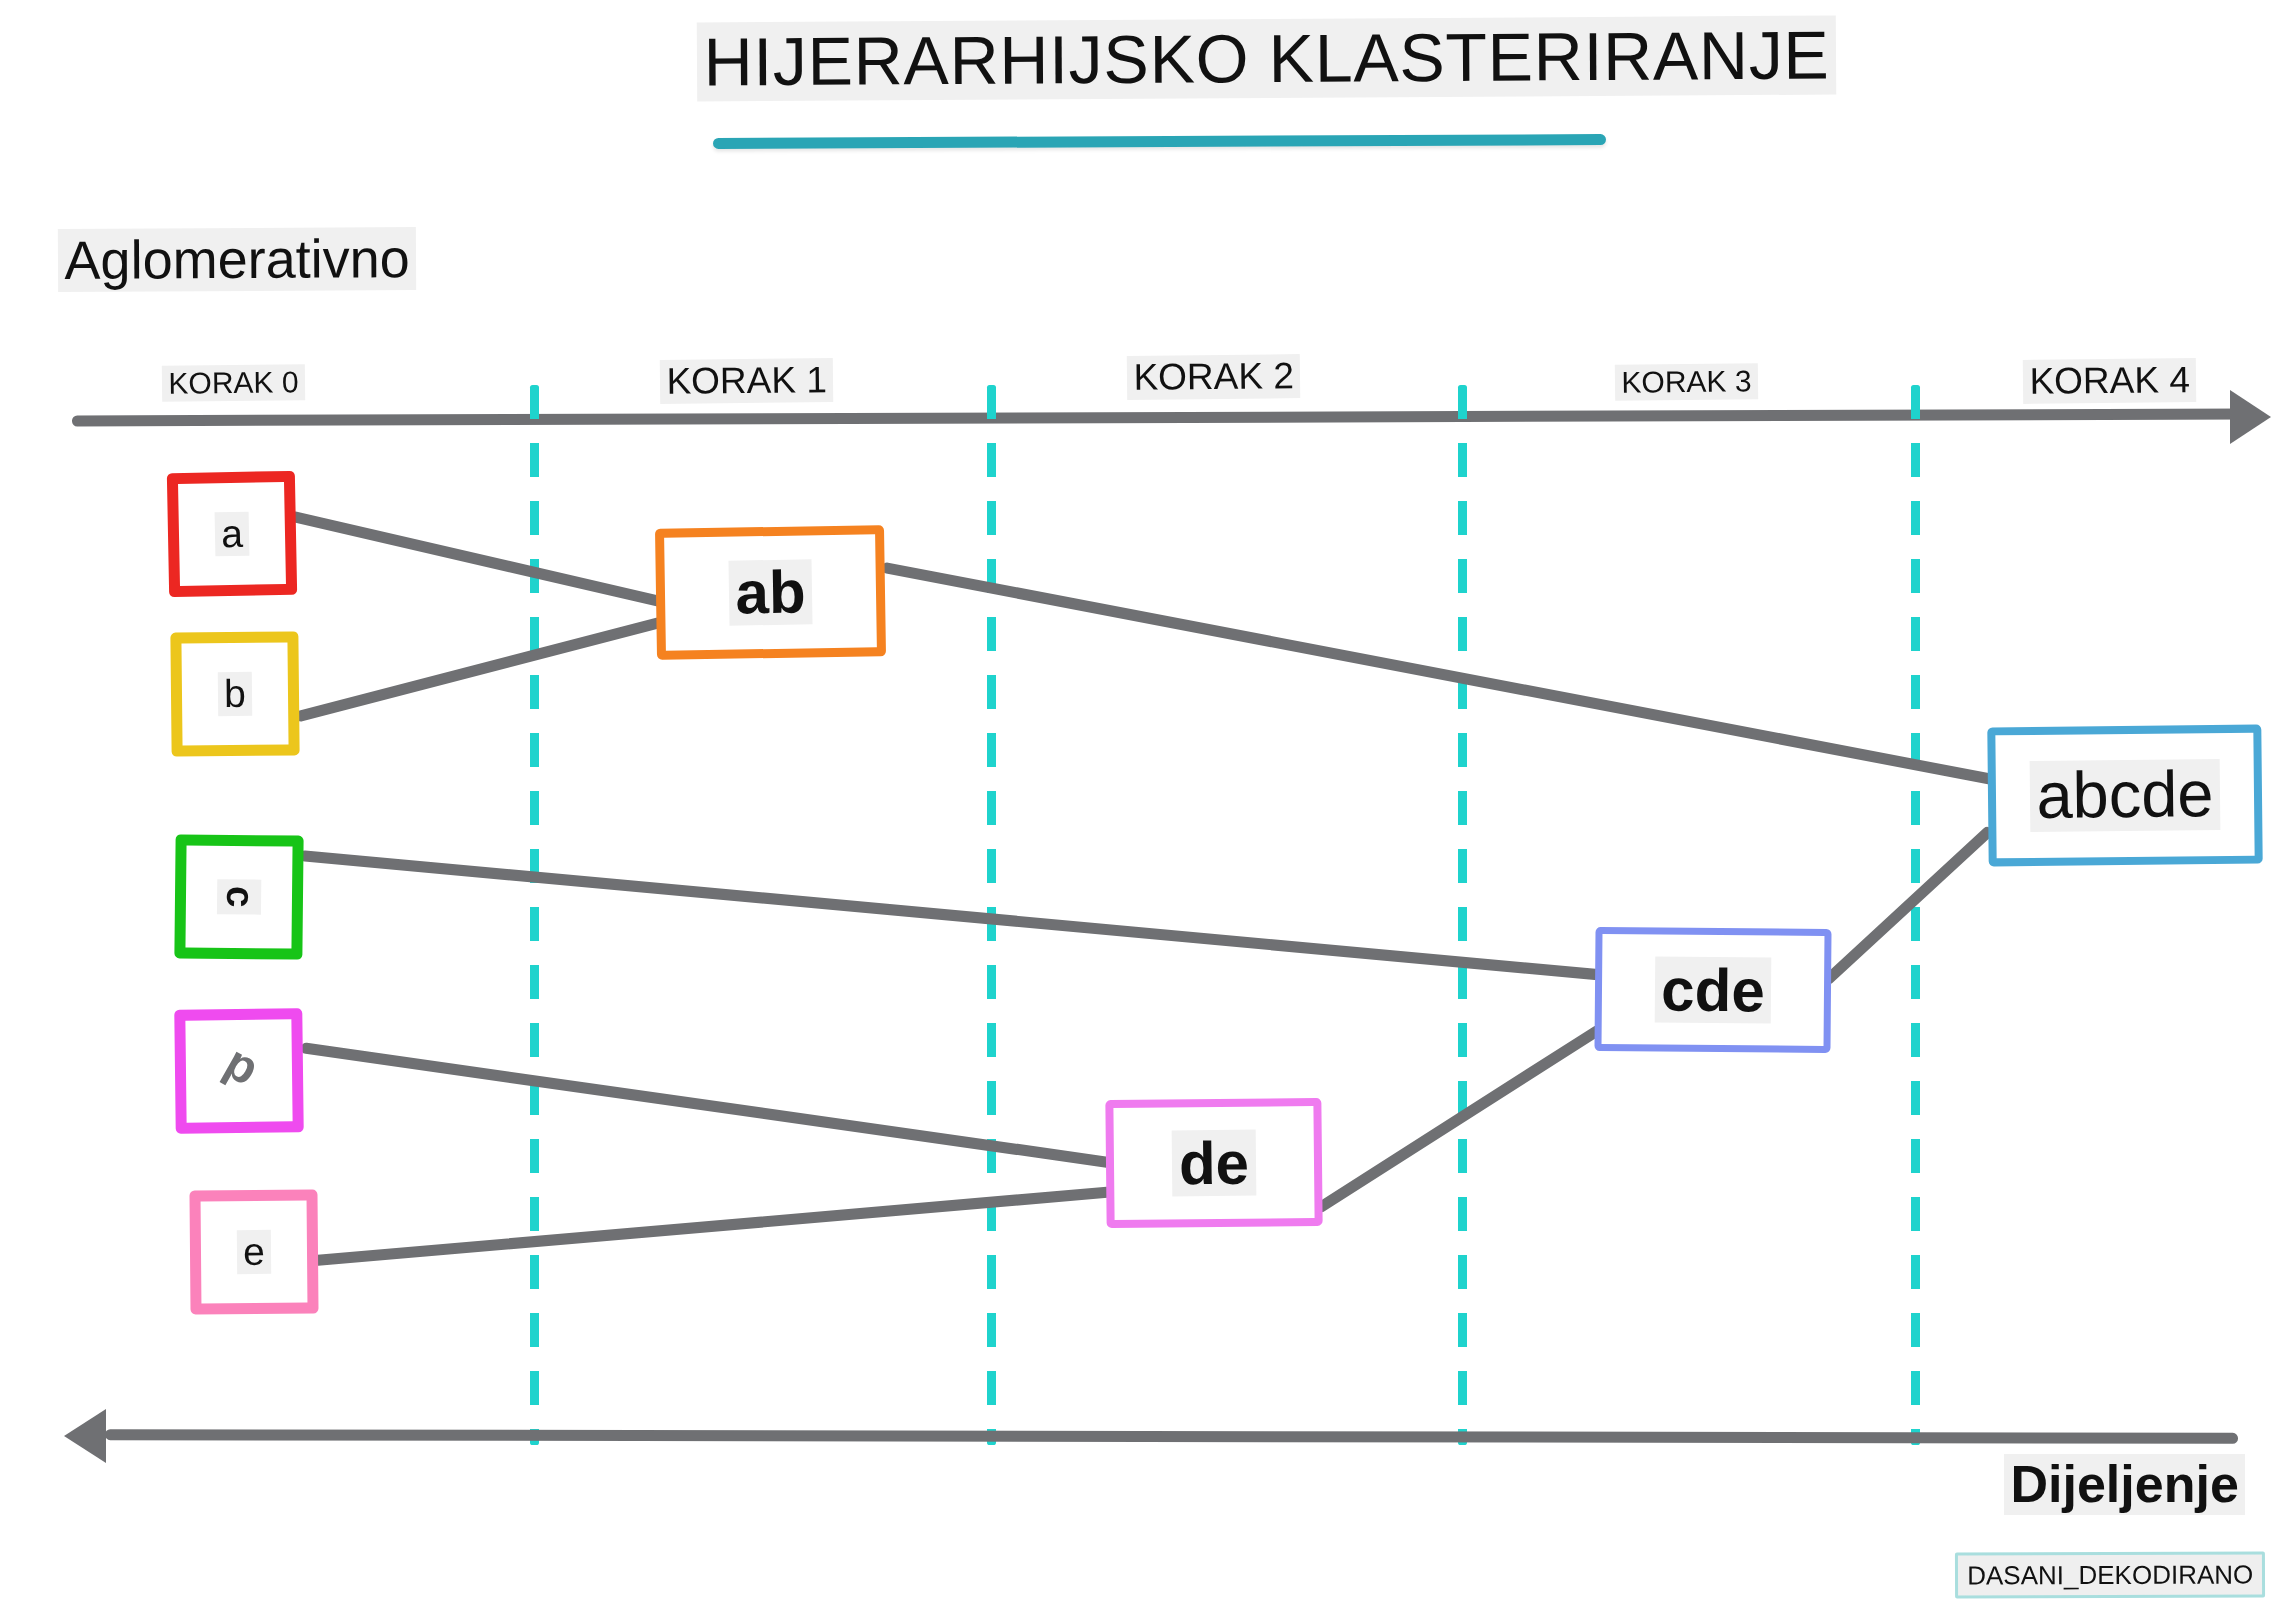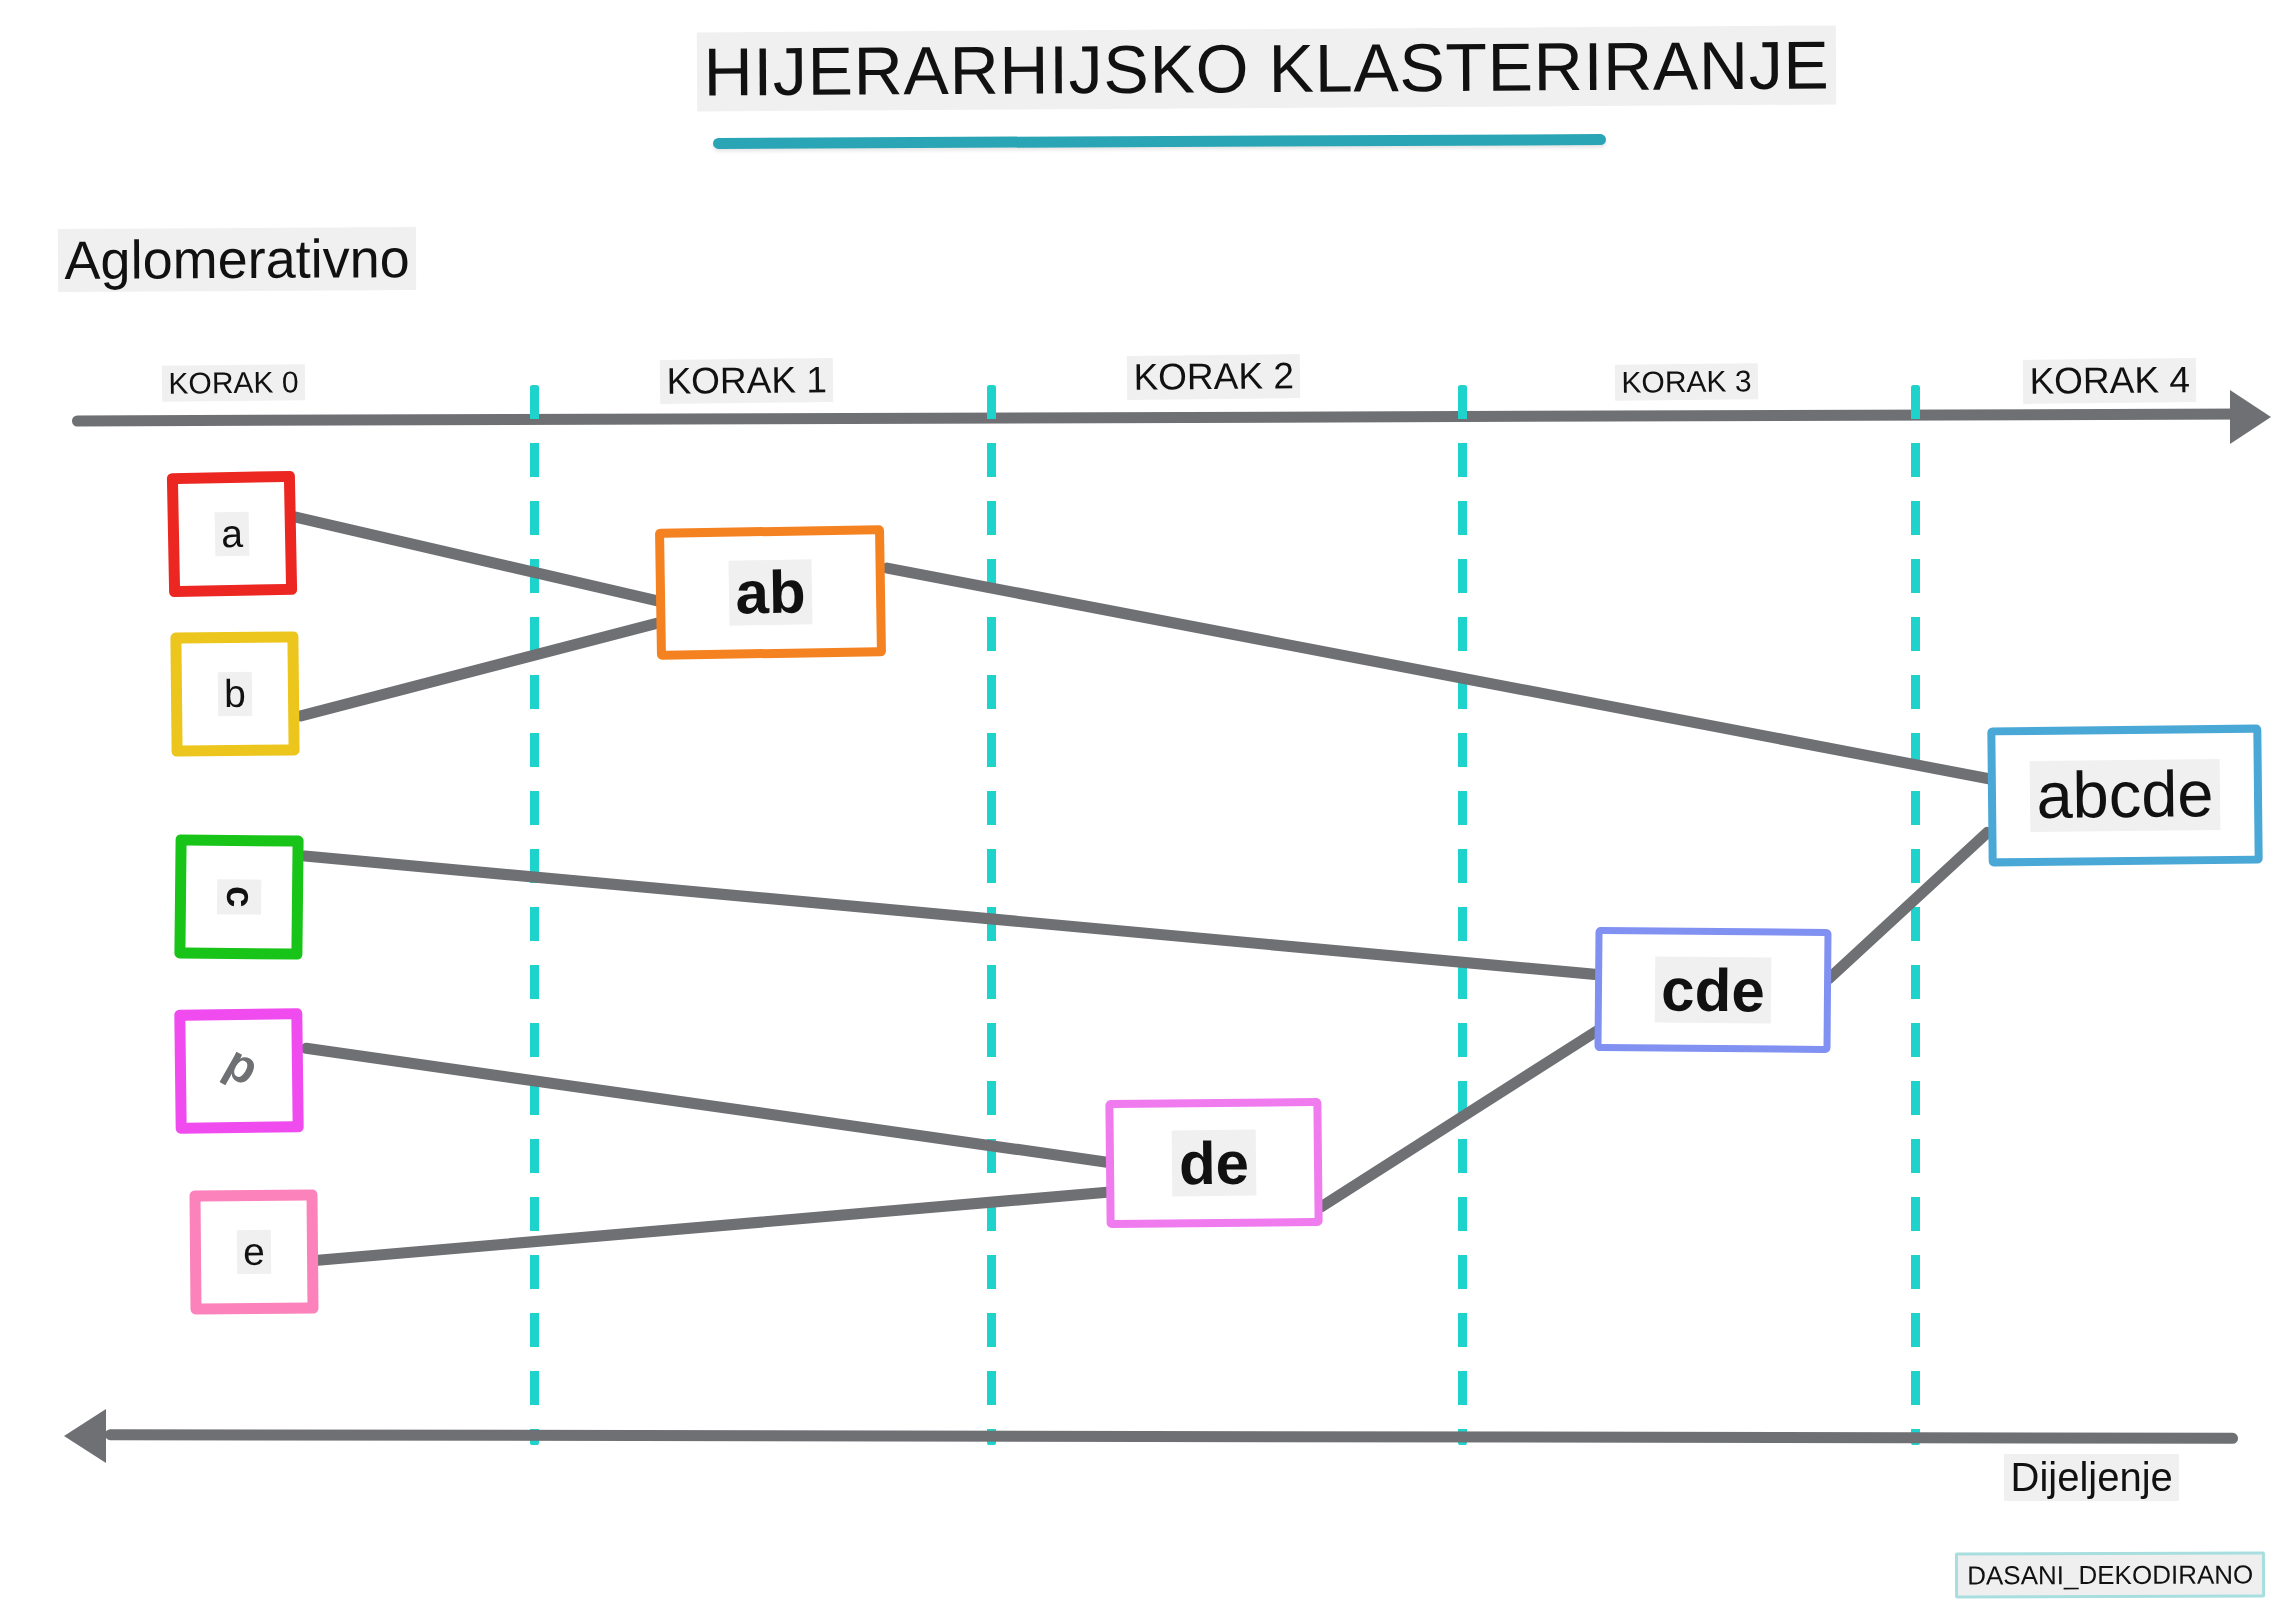--- a/index.html
+++ b/index.html
@@ -21,21 +21,21 @@
     background: #f0f0f0;
     display: inline-block;
     padding: 1.3px 6.5px;
     line-height: 1.12;
   }
 
   
   #title-block {
     position: absolute;
     left: 697px;
-    top: 29px;
+    top: 19px;
     width: 929px;
     text-align: left;
   }
   #title-text {
     font-size: 68px;
     font-weight: 400;
     letter-spacing: 0.7px;
     white-space: nowrap;
     transform: rotate(-0.35deg);
   }
@@ -165,21 +165,22 @@
     left: 0; top: 0;
     width: 2295px; height: 1623px;
     pointer-events: none;
   }
 
   
   #dijeljenje-label {
     position: absolute;
     left: 2004px;
     top: 1454px;
-    font-size: 40px;
+    font-size: 52px;
+    font-weight: bold;
   }
   #footer-badge {
     position: absolute;
     left: 1955px;
     top: 1552px;
     border: 3.3px solid #a9dede;
     background: #efefef;
     padding: 4.6px 9.2px;
     border-radius: 2px;
     font-size: 26px;

